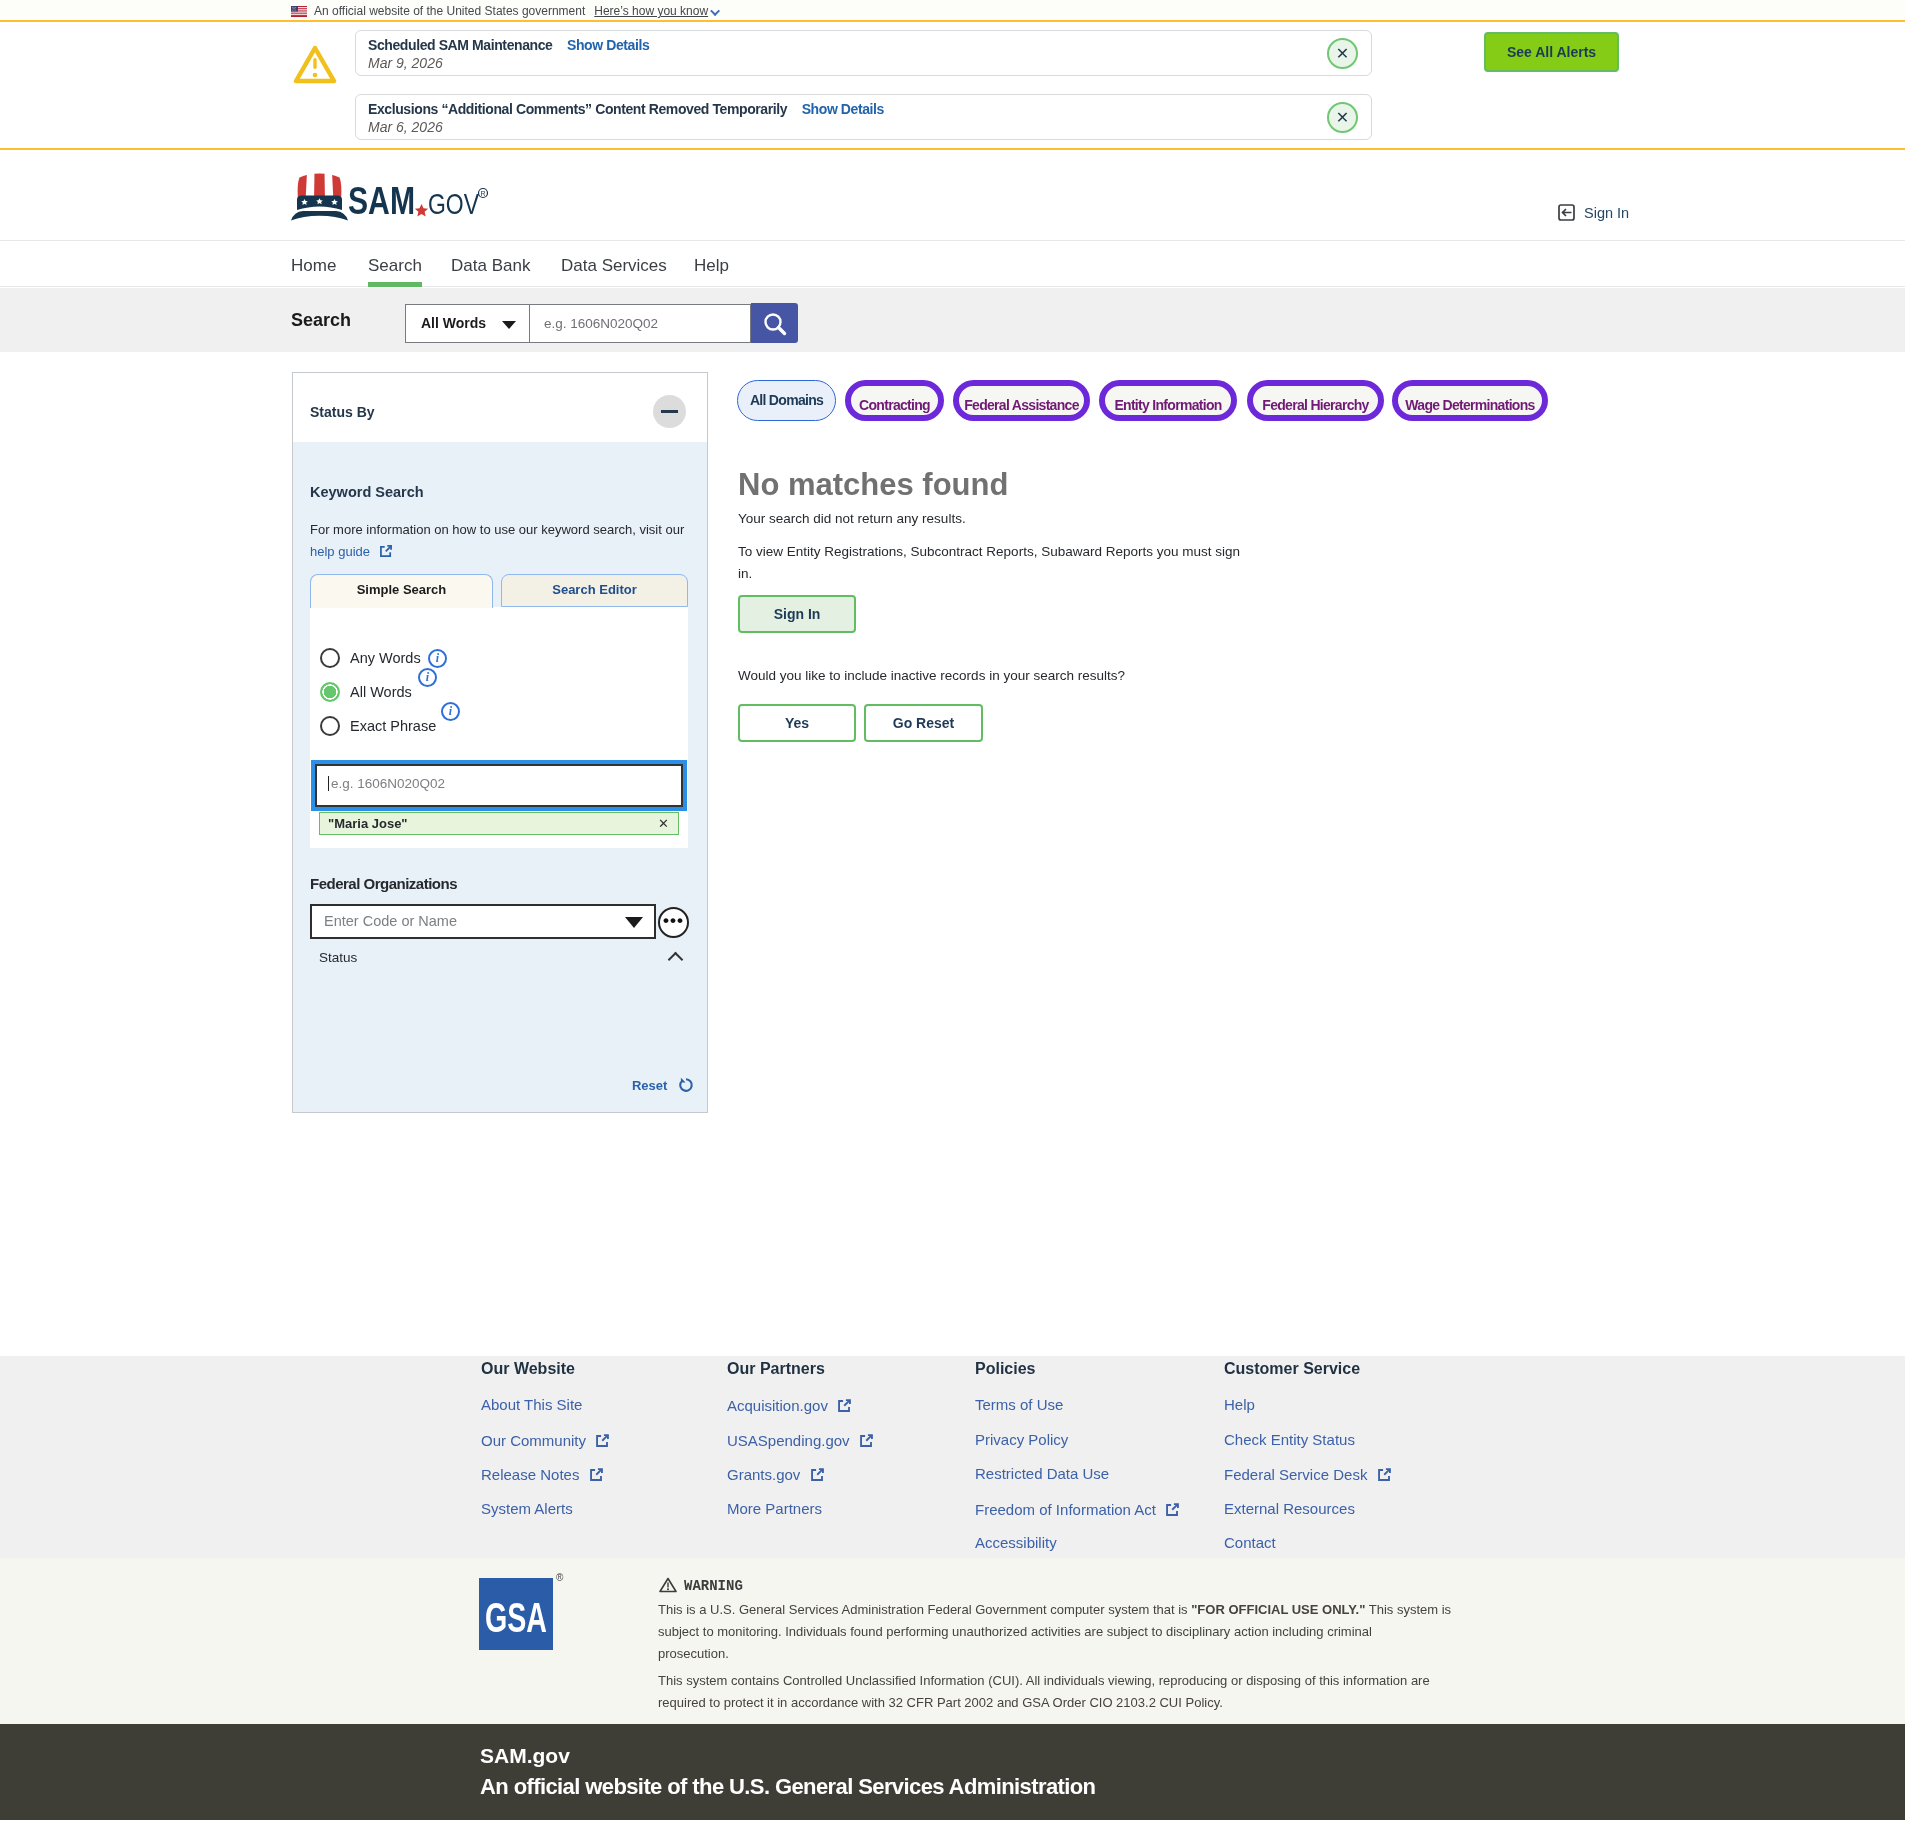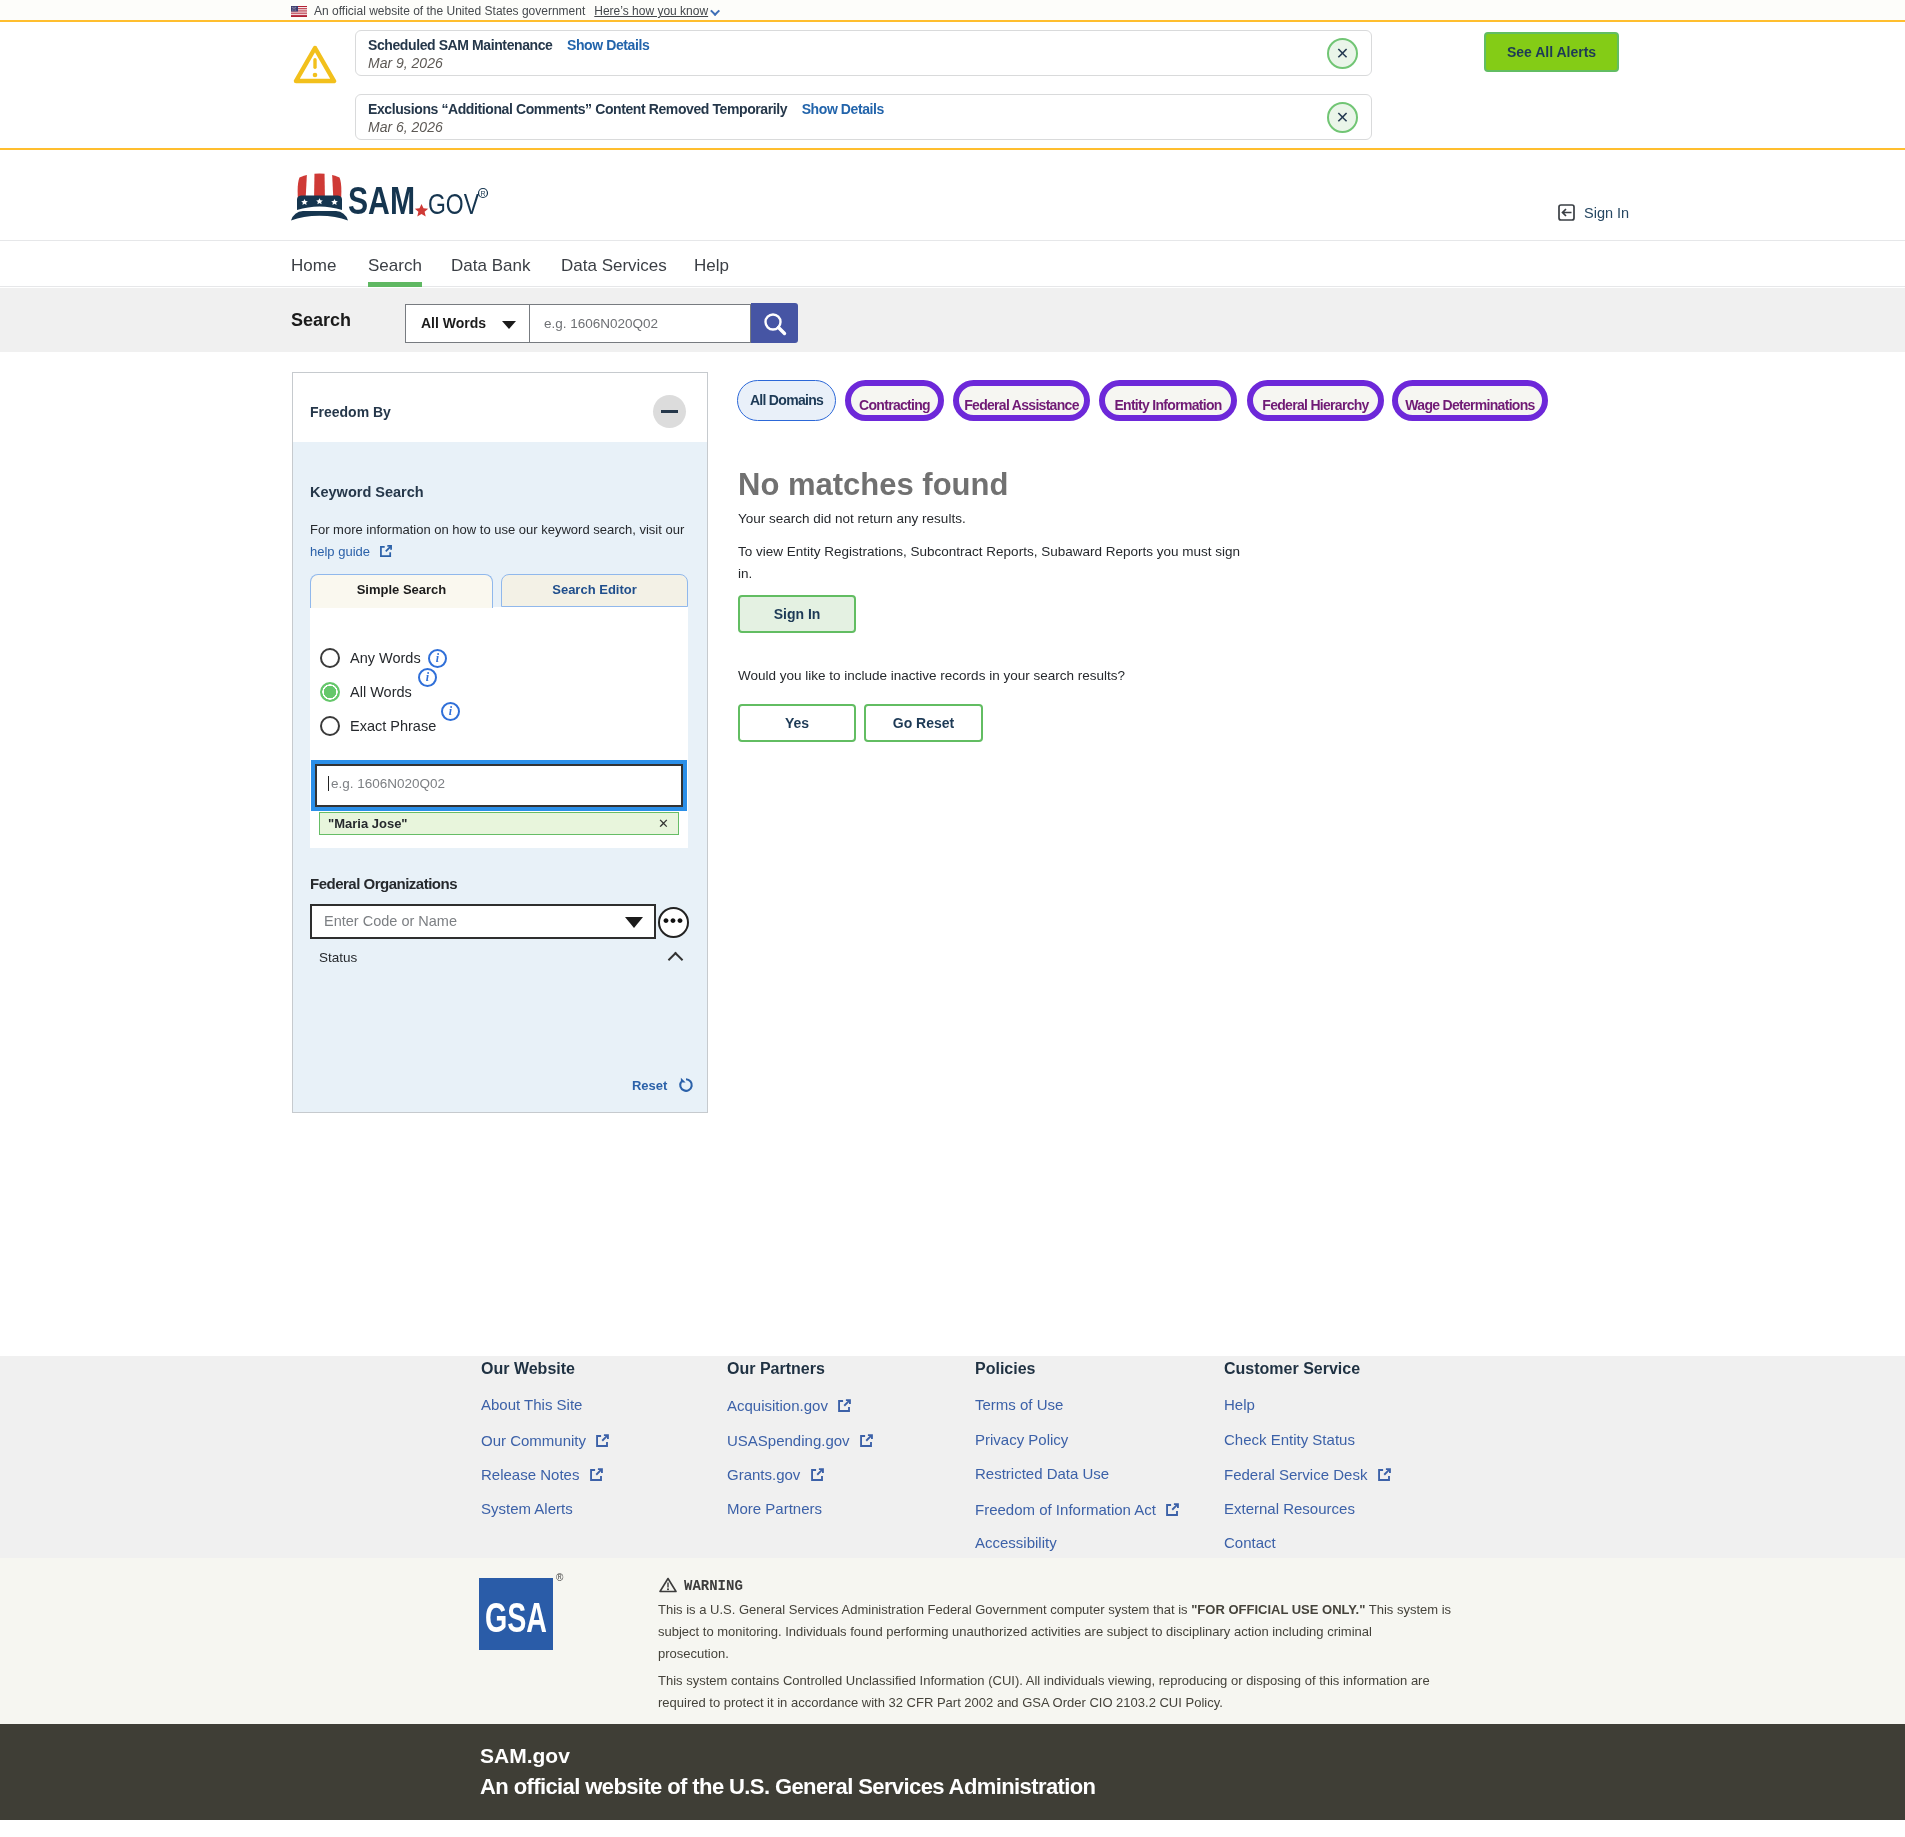--- a/index.html
+++ b/index.html
@@ -216,21 +216,21 @@
   <div id="btn-search">
       <svg width="26" height="26" viewBox="0 0 26 26">
         <circle cx="11" cy="11" r="7.5" fill="none" stroke="#fff" stroke-width="2.4"></circle>
         <line x1="16.5" y1="16.5" x2="22.5" y2="22.5" stroke="#fff" stroke-width="3.4" stroke-linecap="round"></line>
       </svg>
     </div>
 </div>
 
 <div id="panel">
   <div class="hd">
-      <div class="t">Freedom By</div>
+      <div class="t">Status By</div>
       <div class="minus"></div>
     </div>
   <div class="kw-h">Keyword Search</div>
   <div class="kw-p">For more information on how to use our keyword search, visit our<br><a>help guide</a>&nbsp;<svg class="ext" width="14" height="14" viewBox="0 0 16 16">
         <path d="M9.5 2.2h4.3v4.3" fill="none" stroke="#2b61a9" stroke-width="2"></path>
         <path d="M13.4 2.6L7.7 8.3" fill="none" stroke="#2b61a9" stroke-width="2"></path>
         <path d="M12.8 9.5V13.8H2.2V3.2H6.5" fill="none" stroke="#2b61a9" stroke-width="2"></path>
       </svg></div>
   <div class="tab on">Simple Search</div>
   <div class="tab off">Search Editor</div>

